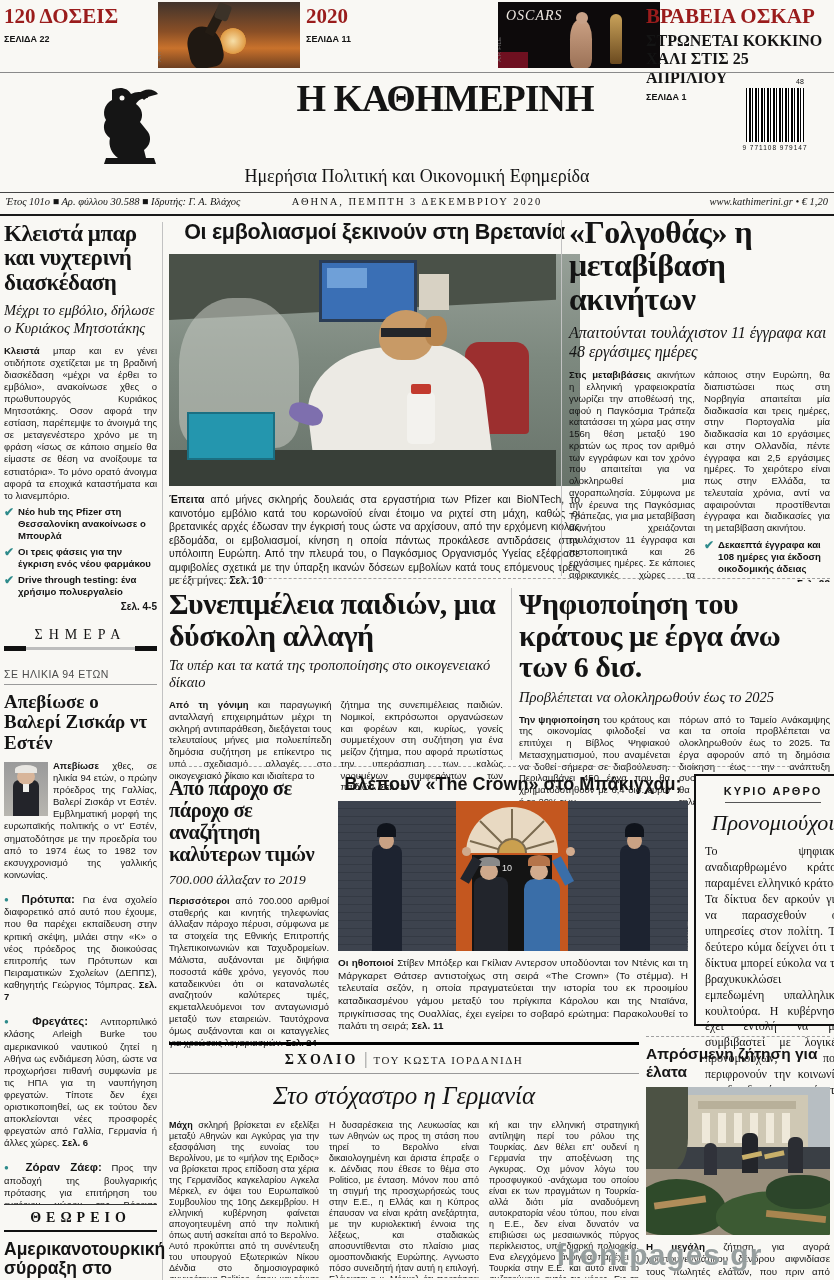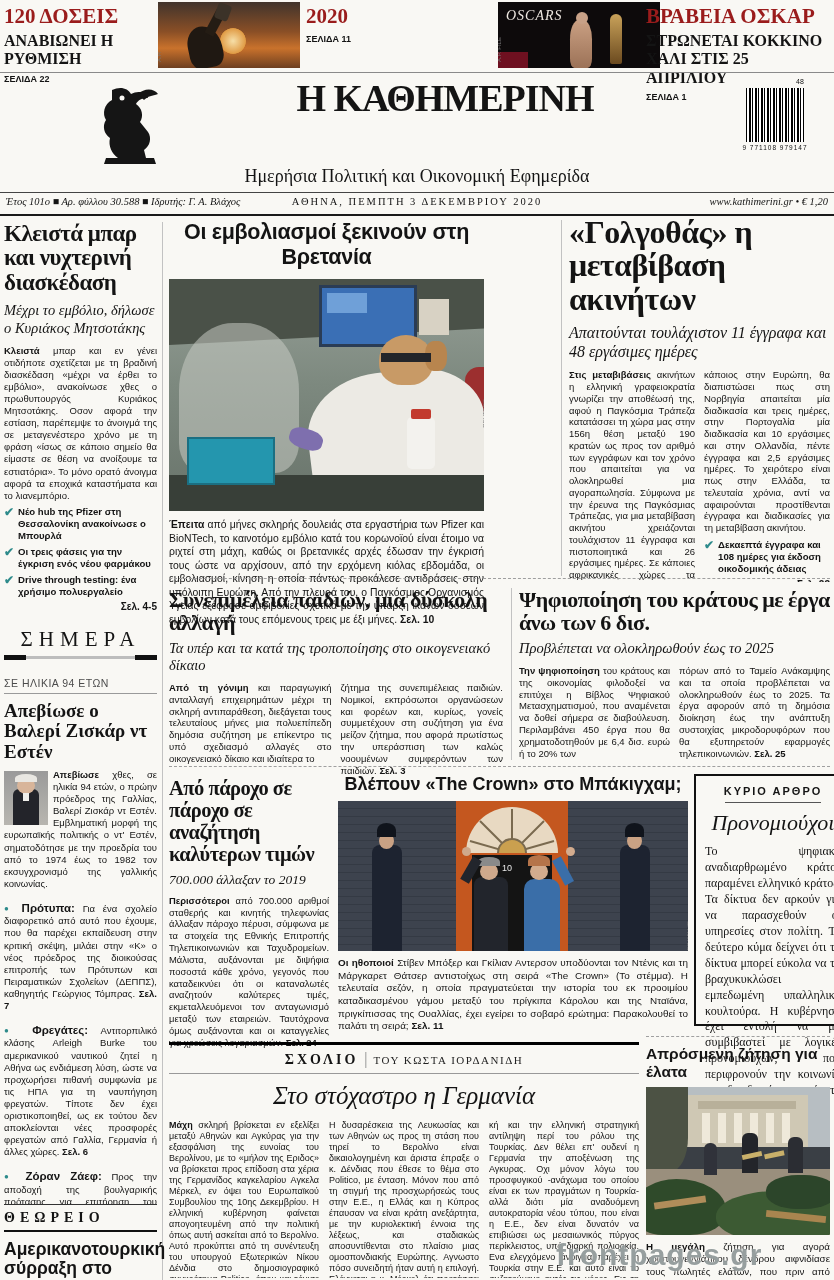--- a/index.html
+++ b/index.html
@@ -33,59 +33,59 @@
   #barcode-top{left:796px;top:78px;font-size:7px;}
   
   #sidebar{left:4px;top:222px;width:153px;height:1058px;overflow:hidden;}
   #sb-h1{font-family:"Liberation Serif",serif;font-weight:bold;font-size:23px;line-height:1.06;letter-spacing:-0.5px;}
   #sb-deck{font-family:"Liberation Serif",serif;font-style:italic;font-size:14.5px;line-height:1.2;margin-top:7px;}
   .sb-body{font-size:9.5px;line-height:1.27;margin-top:8px;}
   .chkrow{display:flex;margin-top:4px;}
   .ck{color:#2e8b8b;font-size:12px;font-weight:bold;margin-right:4px;line-height:1;}
   .chkrow b{font-size:9.6px;line-height:1.25;}
   #sb-page{font-size:10px;margin-top:3px;}
-  #simera{margin-top:15px;text-align:center;font-family:"Liberation Serif",serif;font-size:21px;letter-spacing:6px;}
+  #simera{margin-top:15px;text-align:center;font-family:"Liberation Serif",serif;font-size:14px;letter-spacing:6px;}
   #simera-bar{margin-top:3px;display:flex;align-items:center;height:6px;}
   #simera-bar .bk{width:22px;height:5px;background:#111;}
   #simera-bar .gy{flex:1;height:3px;background:#bdbdbd;}
   #obit-kicker{margin-top:16px;color:#4c4c4c;font-size:10.5px;letter-spacing:0.5px;
                border-bottom:1px solid #9a9a9a;padding-bottom:4px;}
   #obit-h{font-family:"Liberation Serif",serif;font-weight:bold;font-size:19px;line-height:1.08;margin-top:7px;}
   #portrait{float:left;width:44px;height:54px;margin:2px 5px 2px 0;position:relative;overflow:hidden;
             background:linear-gradient(180deg,#9a9a9a,#b8b6b0);}
   .brief{margin-top:11px;font-size:9.5px;line-height:1.27;}
   .brief .dot{color:#2e8b8b;font-size:8px;vertical-align:1px;}
   .brief b.lb{font-size:11.5px;}
   #theoreio{left:4px;top:1204px;width:153px;background:#f9f8f4;}
   #theoreio .r1{border-top:1px solid #333;}
-  #theoreio .hd{font-family:"Liberation Serif",serif;font-weight:bold;
+  #theoreio .hd{text-align:center;font-family:"Liberation Serif",serif;font-weight:bold;
                 font-size:14px;letter-spacing:5px;padding:5px 0 4px;}
   #theoreio .r2{border-top:2px solid #111;}
   #theoreio .tl{font-weight:bold;font-size:17.5px;line-height:1.1;margin-top:8px;}
   
   #vrule-main{left:162px;top:222px;height:1058px;border-left:1px solid #c2c2c2;}
   .vrule{border-left:1px solid #c2c2c2;}
   .dashed{border-top:1px dashed #9f9f9f;}
   
-  #vaccine{left:169px;top:220px;width:315px;}
+  #vaccine{left:169px;top:220px;width:411px;}
   #vax-h{text-align:center;font-weight:bold;font-size:21.5px;letter-spacing:-0.3px;}
   #vax-photo{margin-top:9px;height:232px;position:relative;overflow:hidden;
              background:linear-gradient(180deg,#97a098 0%,#7d897f 45%,#68736a 100%);}
   #vax-cap{margin-top:7px;font-size:10.4px;line-height:1.3;}
   
   #golgo{left:569px;top:216px;width:261px;}
   #golgo-h{font-family:"Liberation Serif",serif;font-weight:bold;font-size:32px;line-height:1.04;letter-spacing:-0.5px;}
   #golgo-deck{font-family:"Liberation Serif",serif;font-style:italic;font-size:16px;line-height:1.17;margin-top:8px;}
   .cols{display:flex;gap:9px;margin-top:8px;}
   .cols>div{flex:1;font-size:9.5px;line-height:1.24;}
   #golgo-cols{height:213px;overflow:hidden;}
   
   #custody{left:169px;top:588px;width:334px;}
   #digital{left:519px;top:588px;width:311px;}
-  .h2a{font-family:"Liberation Serif",serif;font-weight:bold;font-size:22px;line-height:1.05;letter-spacing:-0.5px;}
+  .h2a{font-family:"Liberation Serif",serif;font-weight:bold;font-size:30px;line-height:1.05;letter-spacing:-0.5px;}
   .deck2{font-family:"Liberation Serif",serif;font-style:italic;font-size:14.5px;margin-top:6px;}
   #custody .cols,#digital .cols{height:102px;overflow:hidden;}
   
   #telecom{left:169px;top:778px;width:160px;}
   #tel-h{font-family:"Liberation Serif",serif;font-weight:bold;font-size:20.5px;line-height:1.07;letter-spacing:-0.5px;}
   #tel-deck{font-family:"Liberation Serif",serif;font-style:italic;font-size:13.5px;margin-top:6px;}
   #tel-body{font-size:9.4px;line-height:1.26;margin-top:7px;}
   #crown{left:338px;top:774px;width:350px;}
   #crown-h{text-align:center;font-weight:bold;font-size:18px;}
   #crown-photo{margin-top:6px;height:150px;position:relative;overflow:hidden;
@@ -116,21 +116,20 @@
   
   .ph{position:absolute;}
 </style>
 </head>
 <body>
 
 <div id="page">
 
   <div class="abs" style="left:4px;top:4px;width:150px;">
     <div class="ts-kicker">120 ΔΟΣΕΙΣ</div>
-    <div class="ts-title">ΑΝΑΒΙΩΝΕΙ Η ΡΥΘΜΙΣΗ</div>
     <div class="ts-page">ΣΕΛΙΔΑ 22</div>
   </div>
   <div class="abs ts-photo" style="left:158px;top:2px;width:142px;height:66px;background:linear-gradient(180deg,#41342c 0%,#8a4f26 45%,#c9722c 70%,#6e3f20 100%);">
     <div class="ph" style="left:62px;top:26px;width:26px;height:26px;border-radius:50%;background:radial-gradient(circle,#f6dfa8,#e09a43 70%,transparent 72%);"></div>
     <div class="ph" style="left:30px;top:24px;width:34px;height:42px;background:#1f1812;border-radius:45% 55% 30% 30%;transform:rotate(-12deg);"></div>
     <div class="ph" style="left:52px;top:8px;width:10px;height:26px;background:#241c14;transform:rotate(28deg);"></div>
     <div class="ph" style="left:58px;top:2px;width:14px;height:16px;background:#3b3228;border-radius:3px;transform:rotate(20deg);"></div>
     <span class="vcredit" style="left:-2px;top:60px;">A.P.</span>
   </div>
   <div class="abs" style="left:306px;top:4px;width:158px;">

